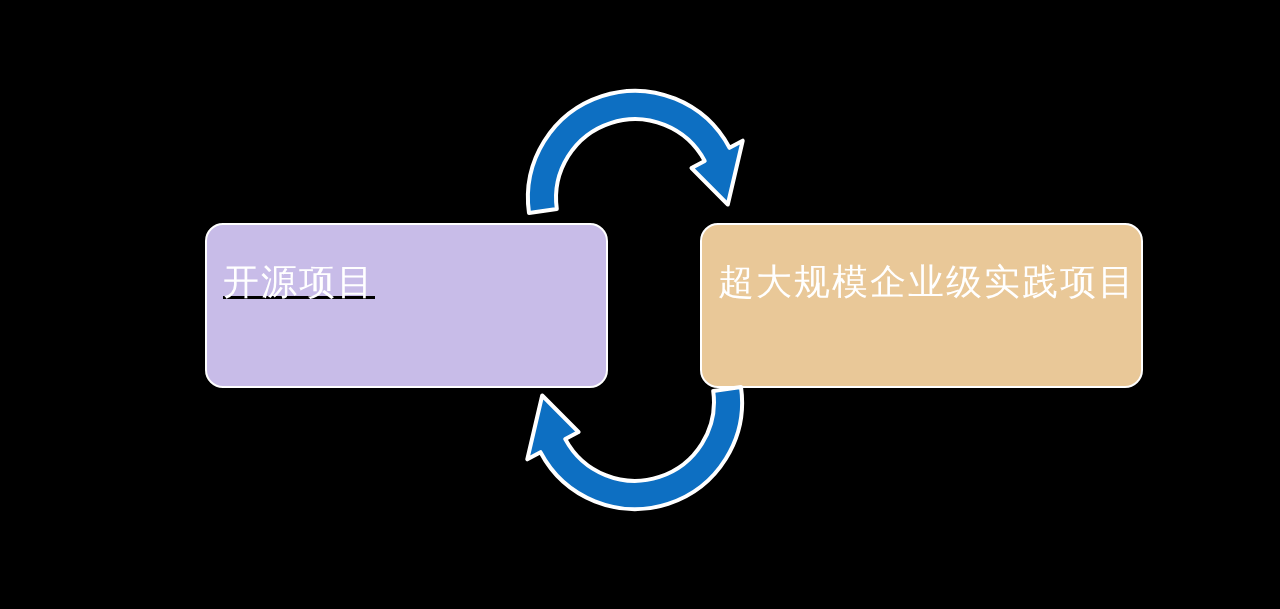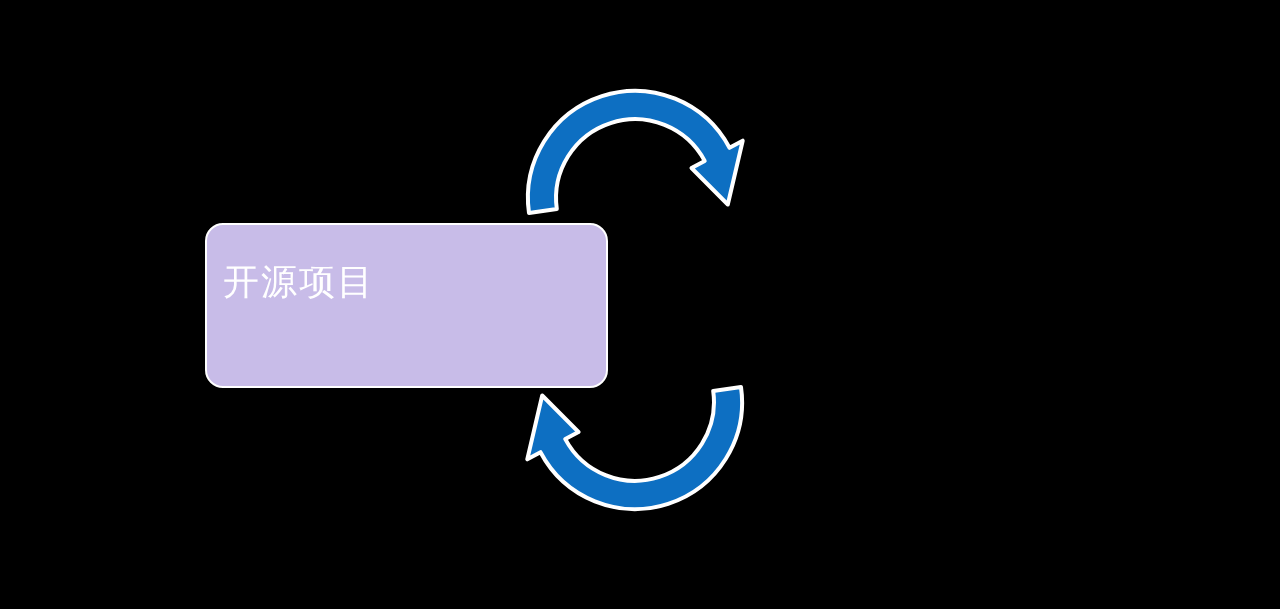--- a/index.html
+++ b/index.html
@@ -26,40 +26,43 @@
   .node-box .label {
     display: block;
     padding: 38px 14px 0 16px;
     font-size: 36px;
     line-height: 38px;
     letter-spacing: 2px;
     color: #ffffff;
     white-space: nowrap;
     overflow: hidden;
   }
-  .left-node  { left: 205px; width: 403px; }
+  .left-node  { left: 205px; width: 403px; text-decoration: underline; }
   .right-node { left: 700px; width: 443px; }
   .arrows-layer {
     position: absolute;
     left: 0;
     top: 0;
     width: 1280px;
     height: 609px;
     pointer-events: none;
   }
 </style>
 </head>
 <body>
 
 <div class="canvas">
 
   <div class="node-box left-node" style="background-color: rgb(200, 188, 232);">
     <span class="label" style="color: rgb(255, 255, 255);">开源项目</span>
   </div>
 
+  <div class="node-box right-node" style="background-color: rgb(233, 200, 152);">
+    <span class="label" style="color: rgb(255, 255, 255);">超大规模企业级实践项目</span>
+  </div>
 
   <svg class="arrows-layer" viewBox="0 0 1280 609" xmlns="http://www.w3.org/2000/svg">
     <path id="cycle-arrow-top" stroke-width="4" stroke-linejoin="round" d="M 529.0 212.9
              A 107 107 0 0 1 729.5 147.8
              L 742.7 140.7
              L 727.8 204.5
              L 691.5 168.0
              L 704.7 160.9
              A 79 79 0 0 0 556.8 209.0
              Z" fill="#0d6fc2" stroke="#ffffff"></path>

